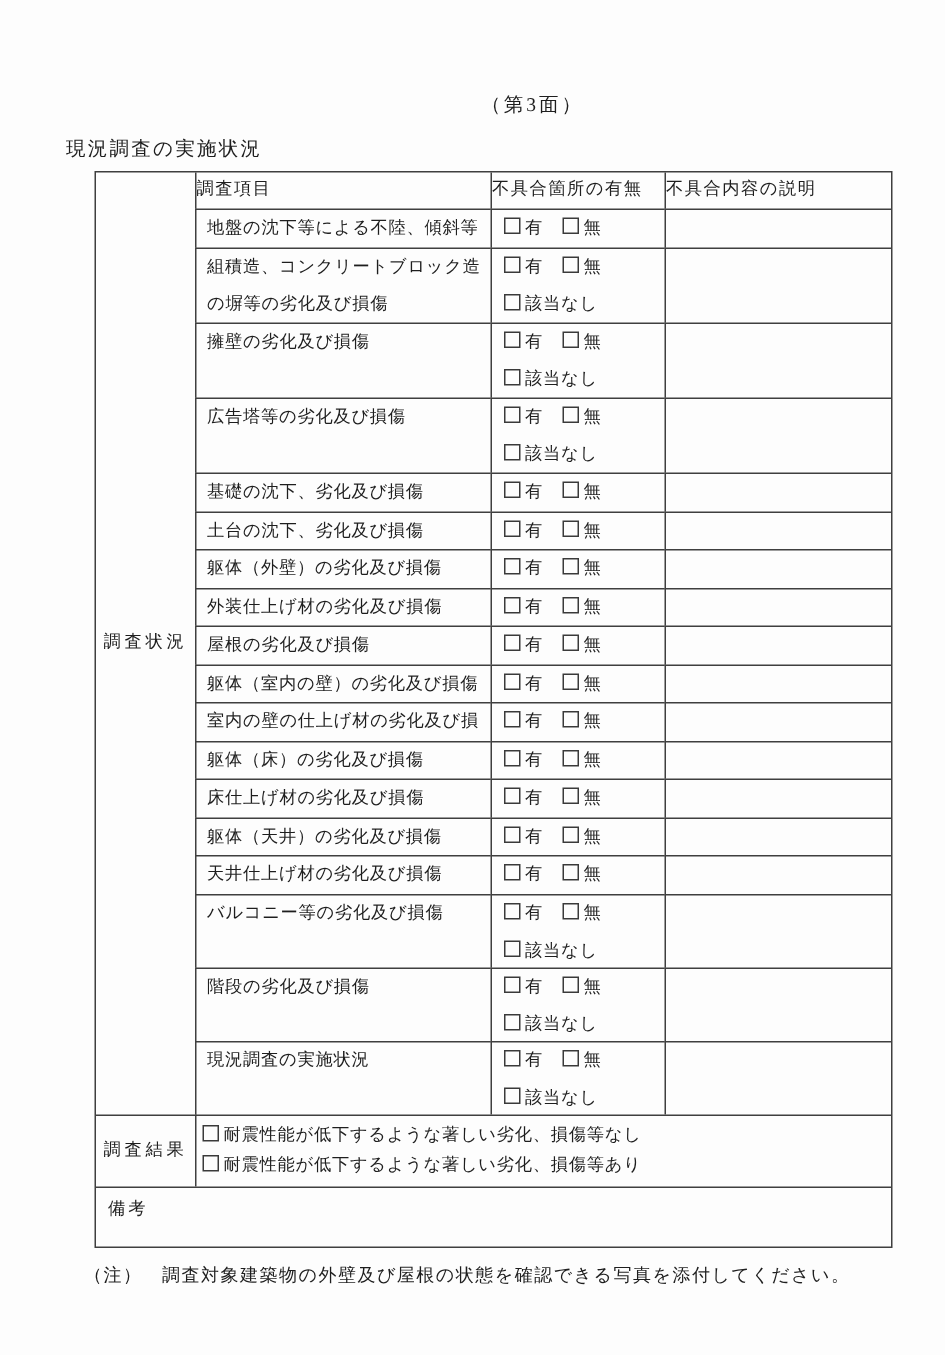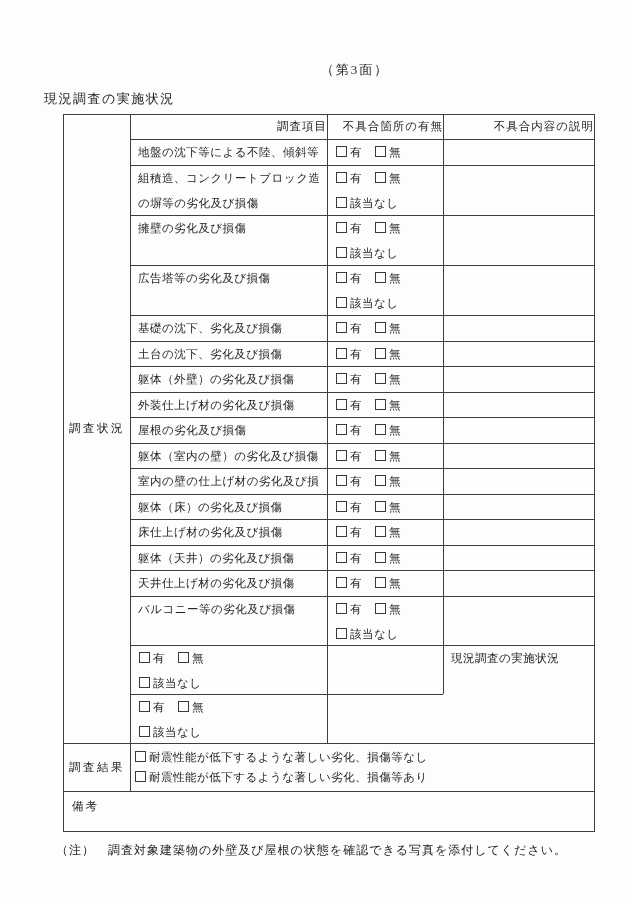--- a/index.html
+++ b/index.html
@@ -30,21 +30,21 @@
     border-left:1px solid #3f3f3f;border-top:1px solid #3f3f3f;
     box-sizing:border-box;line-height:25px;overflow:hidden;
   }
   .no-left{border-left:none;}
   .no-top{border-top:none;}
   .group-cell{
     grid-column:1;grid-row:1 / span 19;
     display:flex;align-items:center;justify-content:center;
     letter-spacing:2.5px;
   }
-  .hdr{text-align:right;line-height:23px;letter-spacing:1px;}
+  .hdr{text-align:left;line-height:23px;letter-spacing:1px;}
   .item-cell{padding:0 6px 0 7px;}
   .defect-cell{padding-left:8px;white-space:nowrap;}
   .opt{white-space:nowrap;}
   .opt + .opt{margin-left:13px;}
   .cb{
     display:inline-block;width:9px;height:9px;
     border:1px solid #3a3a3a;background:transparent;
     vertical-align:-1px;margin-right:3px;
   }
   .result-label{
@@ -222,20 +222,21 @@
   <div class="cell defect-cell">
     <div class="opt-line">
       <span class="opt"><span class="cb"></span><span class="cb-label">有</span></span><span class="opt"><span class="cb"></span><span class="cb-label">無</span></span>
     </div>
     <div class="opt-line na-line">
       <span class="opt"><span class="cb"></span><span class="cb-label">該当なし</span></span>
     </div>
   </div>
   <div class="cell desc-cell"></div>
 
+  <div class="cell item-cell">階段の劣化及び損傷</div>
   <div class="cell defect-cell">
     <div class="opt-line">
       <span class="opt"><span class="cb"></span><span class="cb-label">有</span></span><span class="opt"><span class="cb"></span><span class="cb-label">無</span></span>
     </div>
     <div class="opt-line na-line">
       <span class="opt"><span class="cb"></span><span class="cb-label">該当なし</span></span>
     </div>
   </div>
   <div class="cell desc-cell"></div>
 

